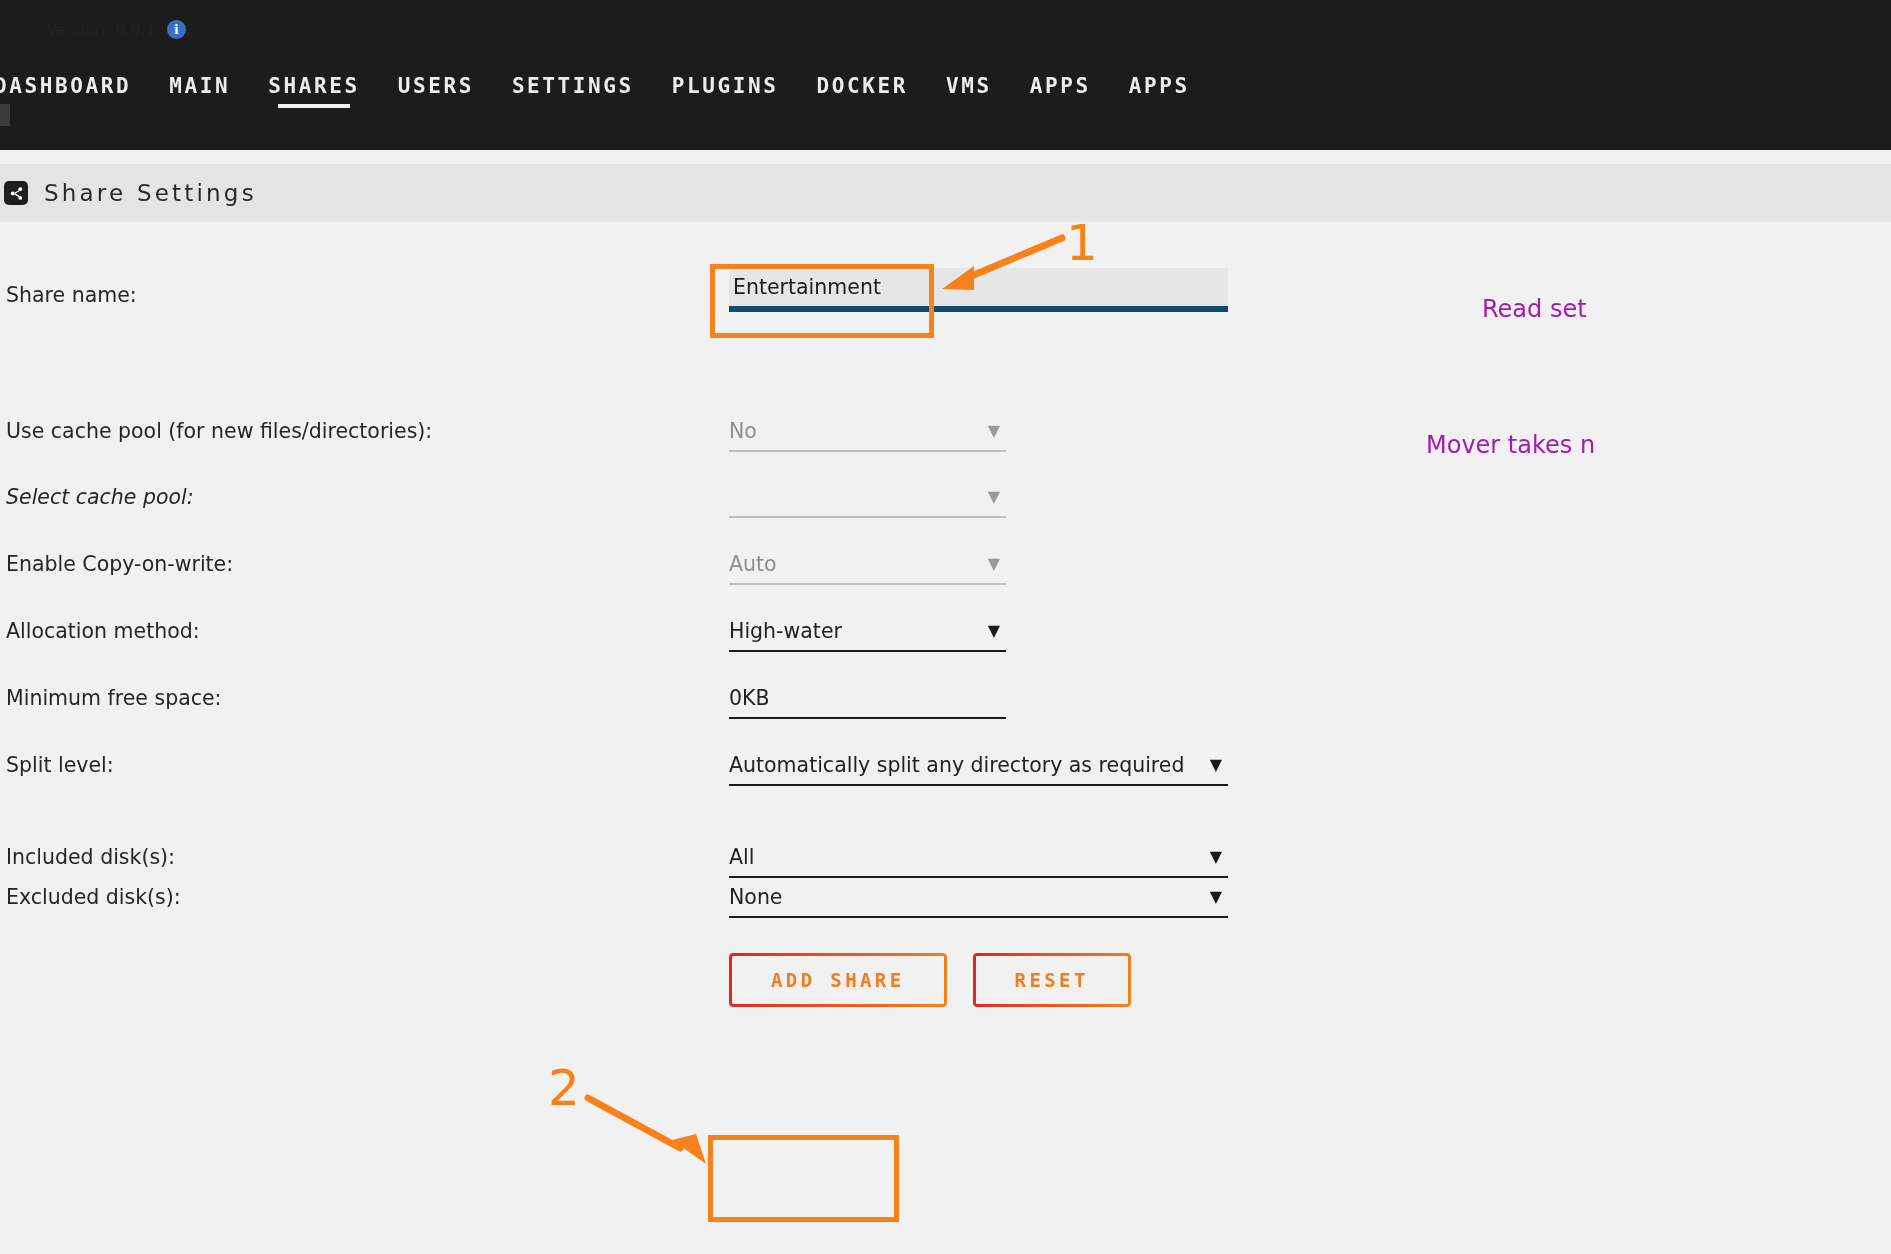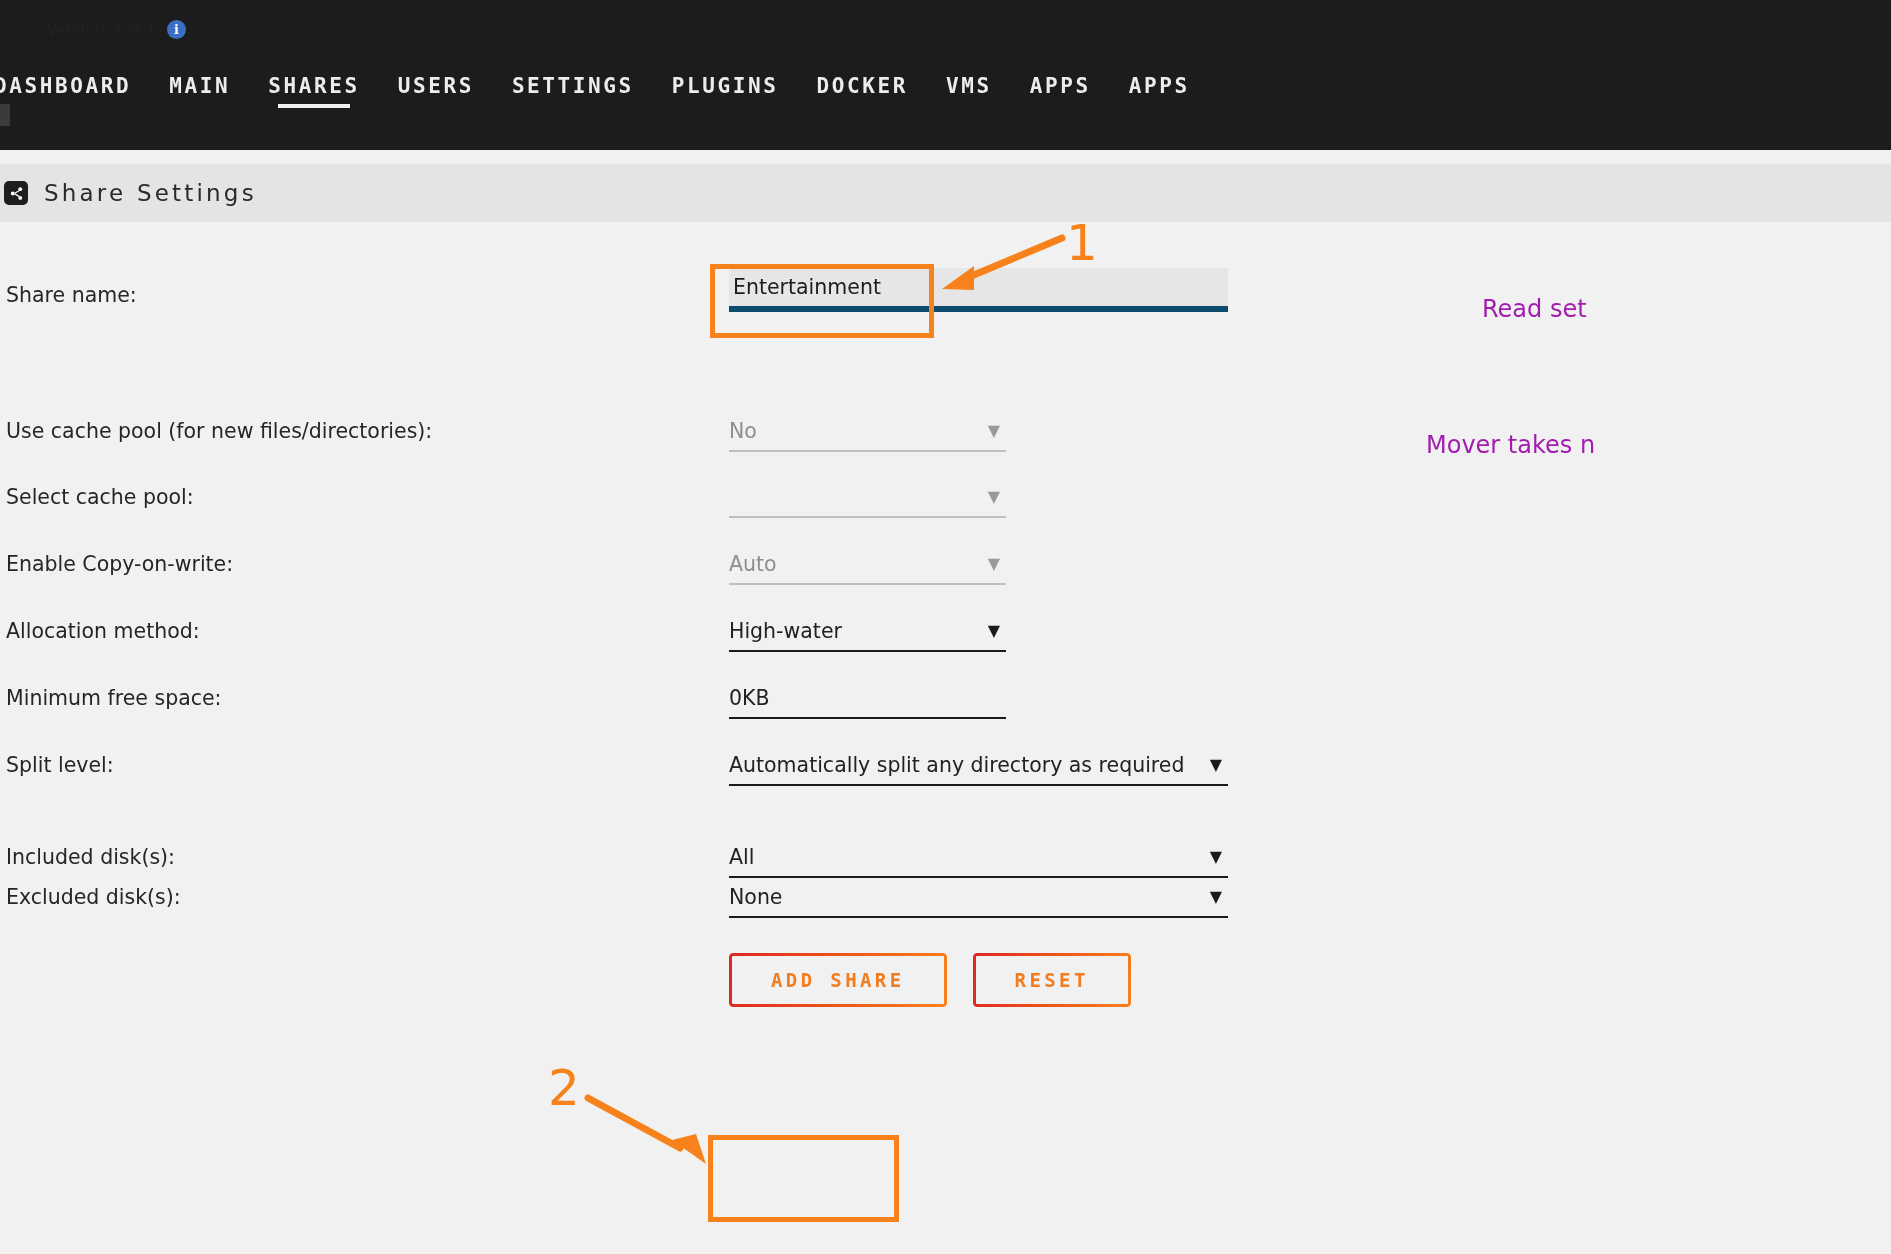--- a/index.html
+++ b/index.html
@@ -337,21 +337,21 @@
 
   <div class="row" style="top:194px;">
     <span class="label">Use cache pool (for new files/directories):</span>
     <div class="field disabled" style="width:277px;">
       <div class="value">No</div>
       <div class="rule"></div>
       <span class="caret" style="right:6px;">▼</span>
     </div>
   </div>
 
-  <div class="row" style="top:260px;">
+  <div class="row" style="top:260px;font-style:italic;">
     <span class="label">Select cache pool:</span>
     <div class="field disabled" style="width:277px;">
       <div class="value">&nbsp;</div>
       <div class="rule"></div>
       <span class="caret" style="right:6px;">▼</span>
     </div>
   </div>
 
   <div class="row" style="top:327px;">
     <span class="label">Enable Copy-on-write:</span>

